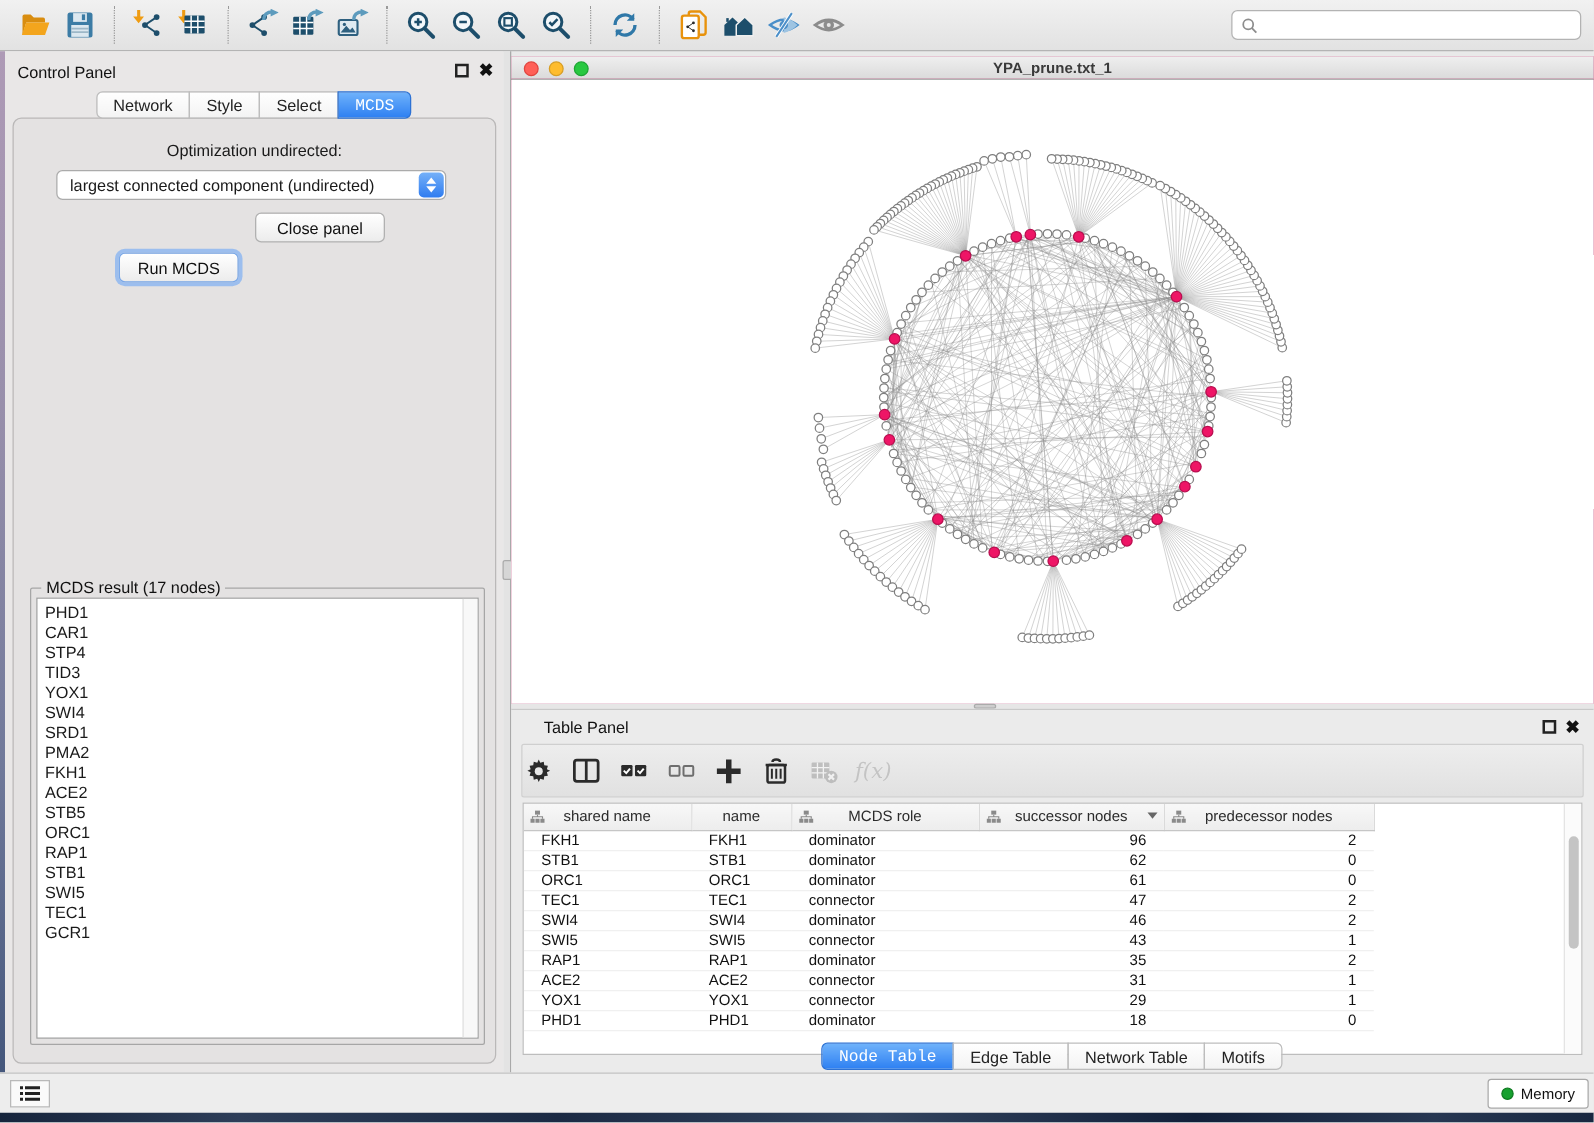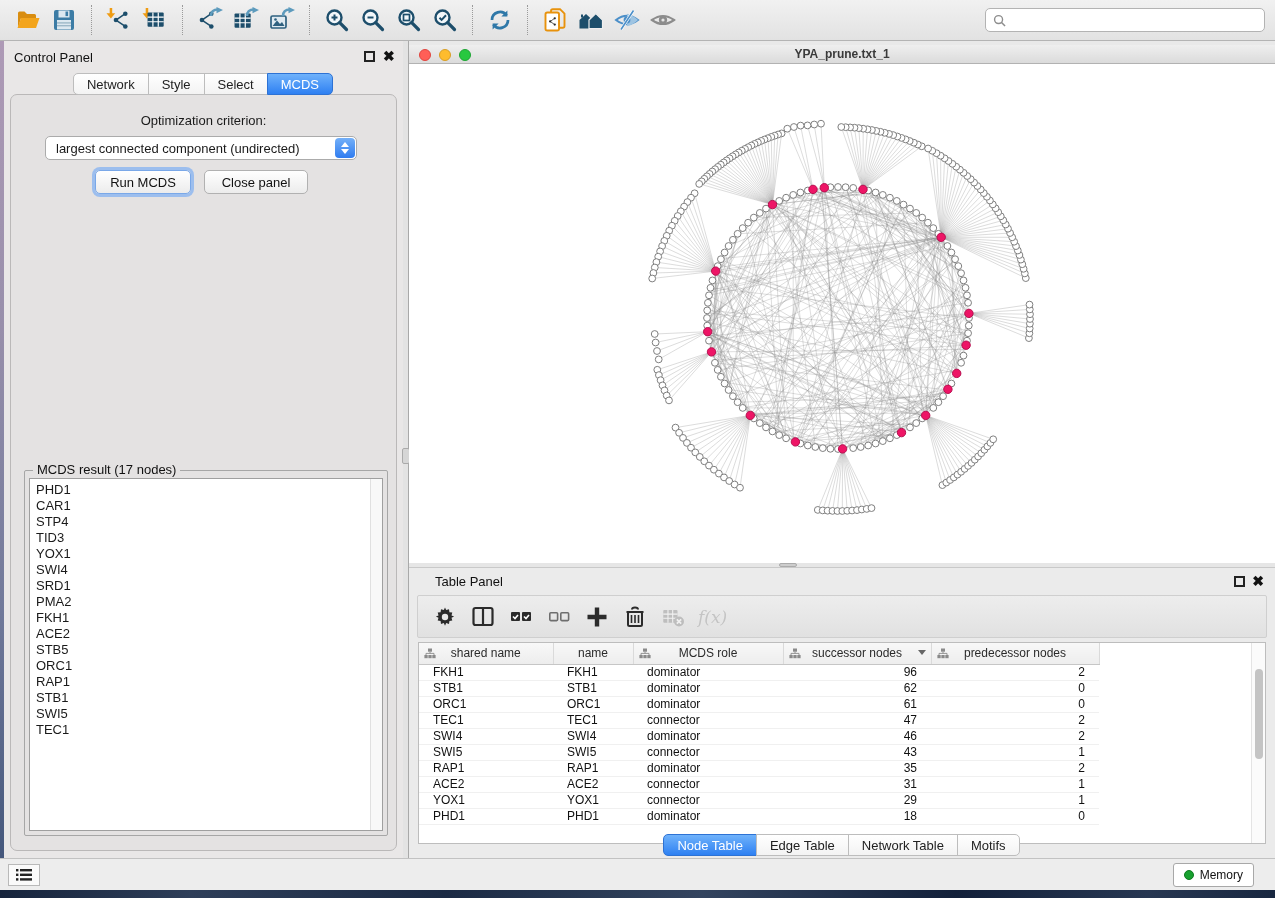--- a/index.html
+++ b/index.html
@@ -26,33 +26,33 @@
   
   .control-panel { position:absolute; left:4px; top:41px; width:399px; height:817px; background:#e9e7e7;padding-left:12px; }
   .panel-title { position:absolute; left:10px; top:9px; font-size:13px; color:#111; }
   .win-mini { position:absolute; top:10px; width:11px; height:11px; border:2px solid #222; }
   .win-close { position:absolute; top:8px; font-size:14px; font-weight:700; color:#111; line-height:14px; }
   .ctl-tabs { position:absolute; left:0; top:32px; width:100%; display:flex; justify-content:center; z-index:3; }
   .tab { height:22px; padding:0 13px; background:linear-gradient(#ffffff,#f3f3f3);
     border:1px solid #bdbdbd; margin-left:-1px; font-size:13px; display:flex; align-items:center; color:#222; }
   .tab:first-child { border-radius:5px 0 0 5px; }
   .tab:last-child { border-radius:0 5px 5px 0; }
-  .tab.active { background:linear-gradient(#6fb2fb,#2e80f2); border-color:#2d72d4; color:#fff; }
+  .tab.active { background:linear-gradient(#6fb2fb,#2e80f2); border-color:#2d72d4; color:#fff;font-family:Liberation Mono, monospace; }
   .inner-panel { position:absolute; left:6px; top:53px; width:387px; height:757px;
     background:#e4e2e2; border:1px solid #bab8b8; border-radius:7px; }
   .opt-label { position:absolute; top:18px; width:100%; text-align:center; font-size:13px; }
   .opt-select { position:absolute; left:34px; top:41px; width:312px; height:24px; background:#fff;
     border:1px solid #ababab; border-radius:5px; font-size:13px; display:flex; align-items:center; padding-left:10px; }
   .opt-stepper { position:absolute; right:1px; top:1px; width:20px; height:20px; border-radius:4px;
     background:linear-gradient(#74b0f8,#2f7cf0); display:flex; flex-direction:column; align-items:center; justify-content:center; gap:2px; }
   .tri-up { width:0; height:0; border-left:4px solid transparent; border-right:4px solid transparent; border-bottom:5px solid #fff; }
   .tri-dn { width:0; height:0; border-left:4px solid transparent; border-right:4px solid transparent; border-top:5px solid #fff; }
   .btn { position:absolute; height:24px; background:linear-gradient(#ffffff,#ececec);
     border:1px solid #b1b1b1; border-radius:5px; font-size:13px; display:flex; align-items:center; justify-content:center; color:#111; }
-  .btn.focus-ring { box-shadow:0 0 0 3px rgba(108,167,246,.6); border-color:#7aa8e8; }
+  .btn.focus-ring { box-shadow:0 0 0 3px rgba(108,167,246,.6); border-color:#7aa8e8;margin-top:32px; }
   .group-box { position:absolute; left:13px; top:375px; width:364px; height:366px; border:1px solid #a6a6a6; border-radius:2px; }
   .group-title { position:absolute; left:8px; top:-9px; background:#e4e2e2; padding:0 4px; font-size:13px; color:#111; }
   .mcds-list { position:absolute; left:4px; top:7px; right:4px; bottom:4px; background:#fff;
     border:1px solid #9f9f9f; overflow:hidden; font-size:13px; line-height:16px; padding:3px 0 0 6px; }
   .mcds-list .row { height:16px; }
   .list-scroll { position:absolute; right:0; top:0; bottom:0; width:12px; background:#f8f8f8; border-left:1px solid #e0e0e0; }
 
   
   .vsplit { position:absolute; left:403px; top:41px; width:6px; height:817px; background:#e3e3e3; border-right:1px solid #a9a9a9; }
   .vsplit-handle { position:absolute; left:-1px; top:407px; width:8px; height:16px; background:#d6d6d6; border:1px solid #aaa; border-radius:2px; }
@@ -67,21 +67,21 @@
   .t-yellow{ left:30px; background:#febc2e; border:1px solid #d89e24; }
   .t-green { left:50px; background:#28c840; border:1px solid #1da533; }
   .net-title { text-align:center; font-size:12px; font-weight:700; color:#3a3a3a; line-height:18px; }
   .net-content { position:absolute; left:0; top:19px; right:0; bottom:0; background:#fff; }
 
   
   .table-panel { position:absolute; left:409px; top:567px; width:866px; height:291px; background:#ebebeb; border-top:1px solid #c9c9c9; }
   .tp-title { position:absolute; left:14px; top:6px; font-size:13px; color:#111;margin-left:12px; }
   .tp-toolbar { position:absolute; left:8px; top:27px; right:8px; height:43px;
     background:linear-gradient(#ededed,#e1e1e1); border:1px solid #cfcfcf; border-radius:2px;
-    display:flex; align-items:center; padding:0 14px; gap:12px; }
+    display:flex; align-items:center; padding:0 0; gap:12px; }
   .tp-btn { min-width:26px; height:28px; display:flex; align-items:center; justify-content:center; }
   .tp-btn.disabled { opacity:.45; }
   .fx { font-family:"DejaVu Serif",serif; font-style:italic; font-size:17px; color:#9a9a9a; }
   .table-wrap { position:absolute; left:9px; top:74px; right:9px; height:202px; background:#fff; border:1px solid #bdbdbd; overflow:hidden; }
   table { border-collapse:collapse; table-layout:fixed; font-size:12px; }
   th { height:21px; background:linear-gradient(#f8f8f8,#ededed); border-bottom:1px solid #c6c6c6;
     border-right:1px solid #dadada; font-weight:400; position:relative; color:#2b2b2b; overflow:hidden; }
   th .lbl { display:block; text-align:center; font-size:12px; }
   th .col-icon { position:absolute; left:5px; top:5px; }
   th .sort-arrow { position:absolute; right:5px; top:7px; width:0; height:0;
@@ -89,21 +89,21 @@
   td { height:16px; border-bottom:1px solid #f0f0f0; padding:0 0 0 14px; color:#111; white-space:nowrap; overflow:hidden; }
   td.num { text-align:right; padding:0 14px 0 0; }
   .tbl-scroll { position:absolute; right:0; top:0; bottom:0; width:14px; background:#fbfbfb; border-left:1px solid #e4e4e4; }
   .tbl-thumb { position:absolute; left:3px; top:26px; width:8px; height:90px; background:#c4c4c4; border-radius:4px; }
   .tp-tabs { position:absolute; left:0; top:266px; width:100%; display:flex; justify-content:center; }
 
   
   .status-bar { position:absolute; left:0; top:858px; width:1275px; height:32px; background:#ededed; border-top:1px solid #c2c2c2; }
   .status-list-btn { position:absolute; left:8px; top:5px; width:32px; height:22px; background:#fafafa;
     border:1px solid #b9b9b9; display:flex; align-items:center; justify-content:center; }
-  .memory-btn { position:absolute; right:21px; top:4px; height:24px; padding:0 10px; background:#fff;
+  .memory-btn { position:absolute; right:4px; top:4px; height:24px; padding:0 10px; background:#fff;
     border:1px solid #a8a8a8; border-radius:3px; display:flex; align-items:center; gap:6px; font-size:12px; color:#111; }
   .memory-dot { width:10px; height:10px; border-radius:50%; background:#17a02f; border:1px solid #0e7a20; }
 </style>
 </head>
 <body>
 
 <div class="toolbar">
     <div class="tbtn">
       <svg viewBox="0 0 26 26" xmlns="http://www.w3.org/2000/svg">
         <path d="M3 21 V6 a1.5 1.5 0 0 1 1.5 -1.5 H9.5 L12 7 H19.5 A1.5 1.5 0 0 1 21 8.5 V11 H6 Z" fill="#d98d10"></path>
@@ -263,21 +263,21 @@
   <span class="panel-title">Control Panel</span>
   <span class="win-mini" style="left:360px;"></span>
   <span class="win-close" style="left:379px;">✖</span>
   <div class="ctl-tabs">
       <div class="tab">Network</div>
       <div class="tab">Style</div>
       <div class="tab">Select</div>
       <div class="tab active">MCDS</div>
     </div>
   <div class="inner-panel">
-    <div class="opt-label">Optimization criterion:</div>
+    <div class="opt-label">Optimization undirected:</div>
     <div class="opt-select">
       <span>largest connected component (undirected)</span>
       <span class="opt-stepper">
           <span class="tri-up"></span>
           <span class="tri-dn"></span>
         </span>
     </div>
     <div class="btn focus-ring" style="left:84px;top:75px;width:96px;">Run MCDS</div>
     <div class="btn" style="left:193px;top:75px;width:104px;">Close panel</div>
     <div class="group-box">
@@ -293,20 +293,21 @@
           <div class="row">SRD1</div>
           <div class="row">PMA2</div>
           <div class="row">FKH1</div>
           <div class="row">ACE2</div>
           <div class="row">STB5</div>
           <div class="row">ORC1</div>
           <div class="row">RAP1</div>
           <div class="row">STB1</div>
           <div class="row">SWI5</div>
           <div class="row">TEC1</div>
+          <div class="row">GCR1</div>
         </div>
     </div>
   </div>
 </div>
 
 <div class="vsplit">
     <div class="vsplit-handle"></div>
   </div>
 
 <div class="network-window">

